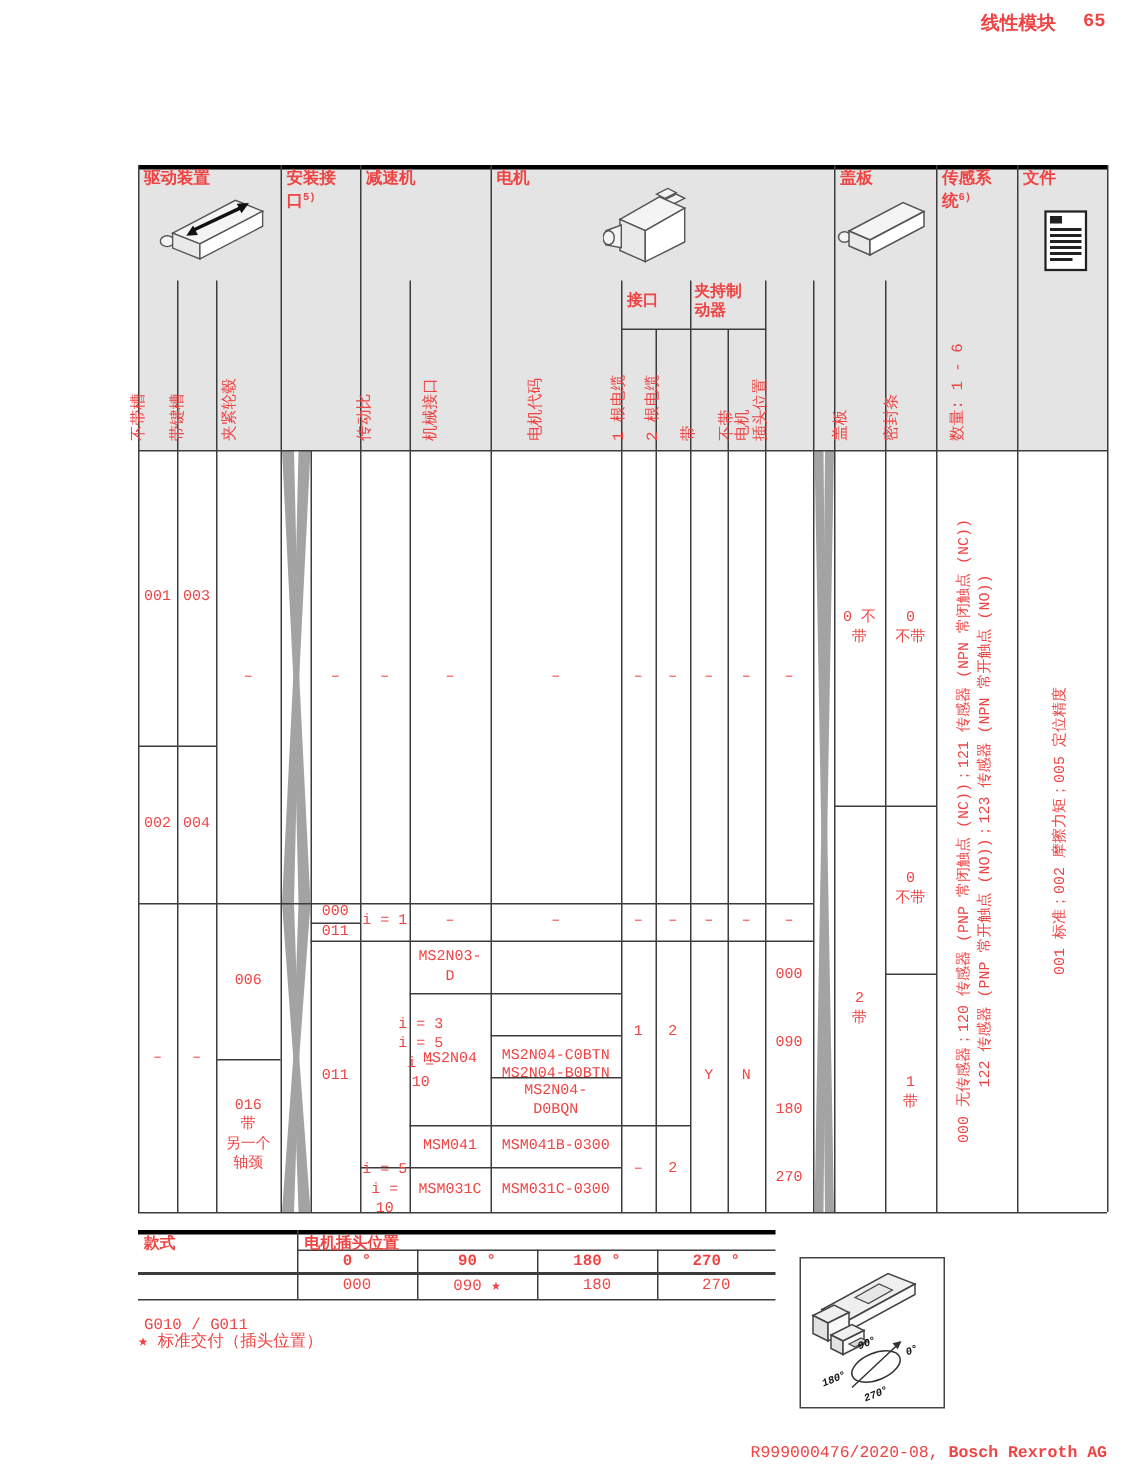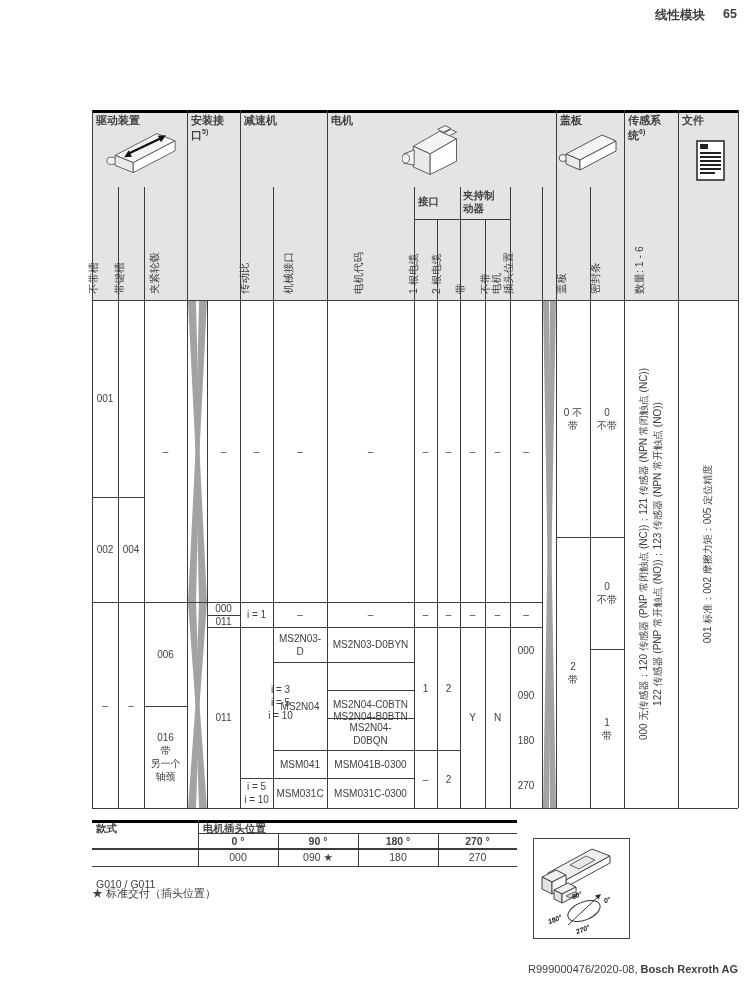--- a/index.html
+++ b/index.html
@@ -1,17 +1,17 @@
 <!DOCTYPE html>
 <html><head>
 <meta charset="utf-8">
 <style>
   html,body{margin:0;padding:0;background:#fff;}
   .page{position:relative;width:750px;height:988px;background:#ffffff;
-        font-family:Liberation Sans, sans-serif;color:#404040;overflow:hidden;}
+        font-family:Liberation Mono, monospace;color:#ef4444;overflow:hidden;}
   .hl{position:absolute;height:1px;background:#3c3c3c;}
   .vl{position:absolute;width:1px;background:#3c3c3c;}
   .thick{background:#000;}
   .hdr-bg{position:absolute;background:#e4e4e4;}
   .cell{position:absolute;display:flex;align-items:center;justify-content:center;
         text-align:center;font-size:10px;line-height:1.3;white-space:pre-line;}
   .plugcell{line-height:45px;}
   .grp{position:absolute;font-weight:bold;font-size:11px;line-height:1.25;}
   .grp sup{font-size:7px;}
   .sub{position:absolute;font-weight:bold;font-size:10.5px;line-height:1.2;white-space:pre-line;}
@@ -149,20 +149,21 @@
   <div class="rlabel" style="left:442px;top:282px;">2 根电缆</div>
   <div class="rlabel" style="left:466px;top:282px;">带</div>
   <div class="rlabel" style="left:491px;top:282px;">不带</div>
   <div class="rlabel" style="left:514px;top:270px;">电机
 插头位置</div>
   <div class="rlabel" style="left:567px;top:282px;">盖板</div>
   <div class="rlabel" style="left:601px;top:282px;">密封条</div>
   <div class="rlabel" style="left:645px;top:282px;">数量: 1 - 6</div>
 
   <div class="cell" style="left:92px;top:300px;width:26px;height:197px;">001</div>
+  <div class="cell" style="left:118px;top:300px;width:26px;height:197px;">003</div>
   <div class="cell" style="left:92px;top:497px;width:26px;height:105px;">002</div>
   <div class="cell" style="left:118px;top:497px;width:26px;height:105px;">004</div>
   <div class="cell" style="left:144px;top:300px;width:43px;height:302px;">–</div>
   <div class="cell" style="left:207px;top:300px;width:33px;height:302px;">–</div>
   <div class="cell" style="left:240px;top:300px;width:33px;height:302px;">–</div>
   <div class="cell" style="left:273px;top:300px;width:54px;height:302px;">–</div>
   <div class="cell" style="left:327px;top:300px;width:87px;height:302px;">–</div>
   <div class="cell" style="left:414px;top:300px;width:23px;height:302px;">–</div>
   <div class="cell" style="left:437px;top:300px;width:23px;height:302px;">–</div>
   <div class="cell" style="left:460px;top:300px;width:25px;height:302px;">–</div>
@@ -192,21 +193,20 @@
   <div class="cell" style="left:240px;top:627px;width:33px;height:151px;margin-left:24px;">i = 3
 i = 5
 i = 10</div>
   <div class="cell" style="left:240px;top:778px;width:33px;height:30px;">i = 5
 i = 10</div>
   <div class="cell" style="left:273px;top:627px;width:54px;height:35px;">MS2N03-
 D</div>
   <div class="cell" style="left:273px;top:662px;width:54px;height:88px;">MS2N04</div>
   <div class="cell" style="left:273px;top:750px;width:54px;height:28px;">MSM041</div>
   <div class="cell" style="left:273px;top:778px;width:54px;height:30px;">MSM031C</div>
-  <div class="cell" style="left:327px;top:627px;width:87px;height:35px;">MS2N03-D0BYN</div>
   <div class="cell" style="left:327px;top:702px;width:87px;height:28px;">MS2N04-B0BTN</div>
   <div class="cell" style="left:327px;top:690px;width:87px;height:28px;">MS2N04-C0BTN</div>
   <div class="cell" style="left:327px;top:718px;width:87px;height:32px;">MS2N04-
 D0BQN</div>
   <div class="cell" style="left:327px;top:750px;width:87px;height:28px;">MSM041B-0300</div>
   <div class="cell" style="left:327px;top:778px;width:87px;height:30px;">MSM031C-0300</div>
   <div class="cell" style="left:414px;top:627px;width:23px;height:123px;">1</div>
   <div class="cell" style="left:414px;top:750px;width:23px;height:58px;">–</div>
   <div class="cell" style="left:437px;top:627px;width:23px;height:123px;">2</div>
   <div class="cell" style="left:437px;top:750px;width:23px;height:58px;">2</div>

